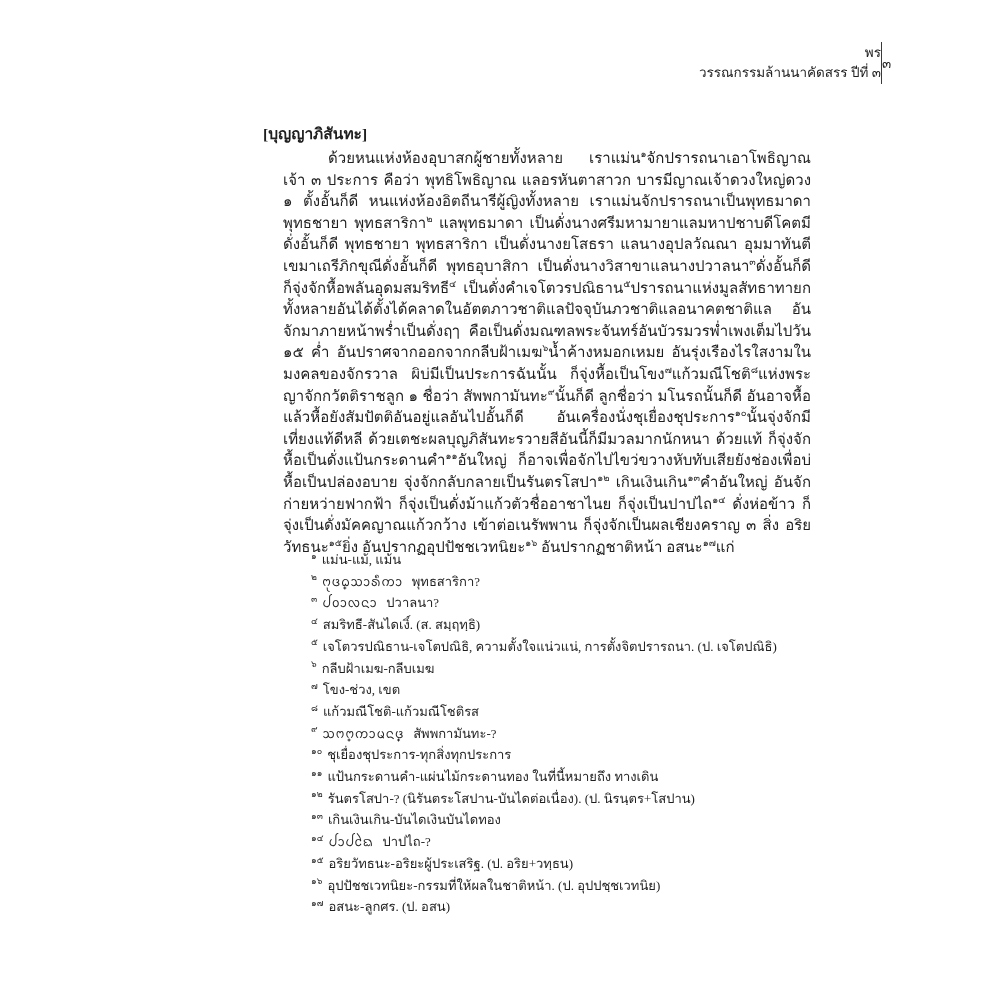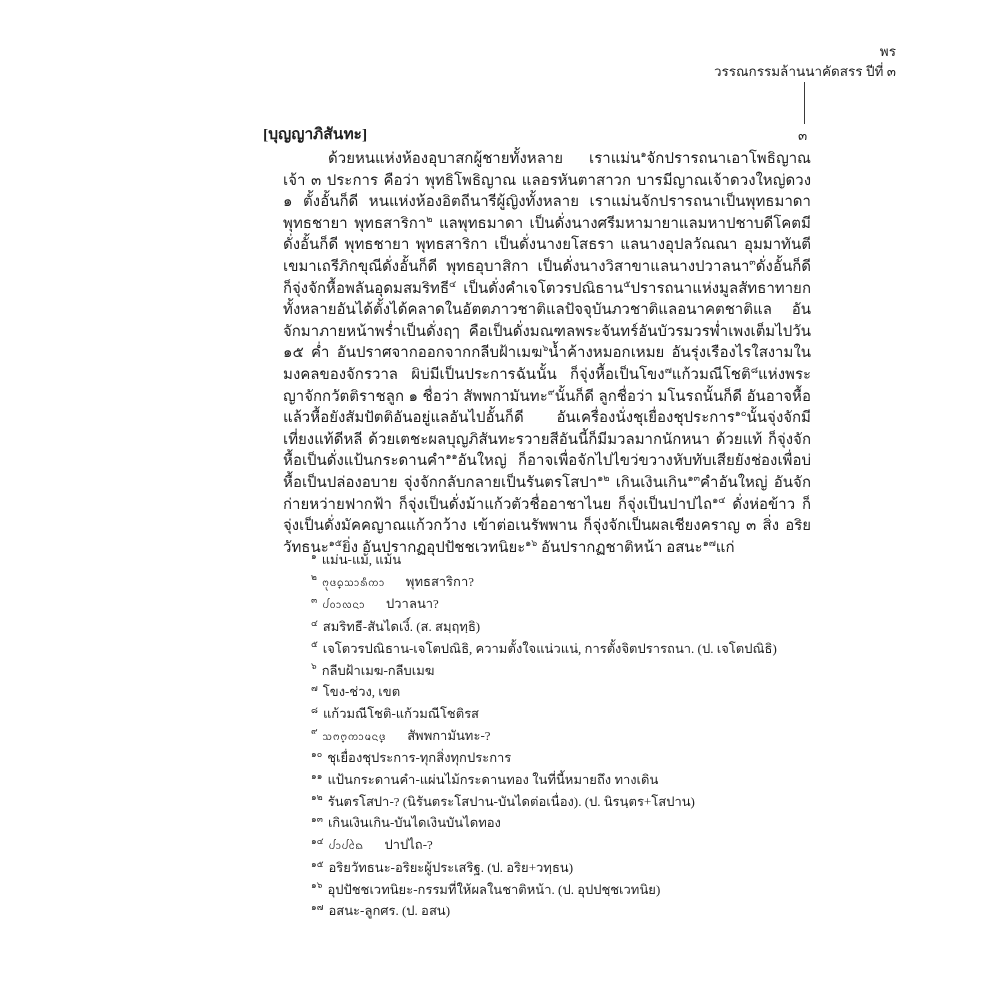--- a/index.html
+++ b/index.html
@@ -7,21 +7,21 @@
     position:relative;
     width:1000px;height:1000px;
     background:#ffffff;
     color:#1f1f1f;
     font-family:"Liberation Serif","DejaVu Serif",serif;
     overflow:hidden;
   }
   
   .running-header{
     position:absolute;top:42px;right:104px;
-    display:flex;align-items:center;flex-direction:column;
+    display:flex;align-items:center;
   }
   .running-titles{
     text-align:right;
     font-size:13.5px;line-height:20px;
     white-space:nowrap;
   }
   .header-rule{
     width:1px;height:42px;background:#3a3a3a;
   }
   .page-number{
@@ -47,21 +47,21 @@
   .footnotes{
     position:absolute;left:311px;top:549px;width:490px;
     font-size:13px;line-height:21.7px;
   }
   .footnote{white-space:nowrap;}
   .fn-marker{
     font-size:9px;vertical-align:super;line-height:0;
     margin-right:5px;
   }
   .fn-lanna{
-    font-size:10px;letter-spacing:0.5px;margin-right:21px;
+    font-size:13px;letter-spacing:0.5px;margin-right:9px;
   }
 </style>
 </head>
 <body>
 
 <div class="page">
 
   <div class="running-header">
     <div class="running-titles">
       <div>พร</div>

